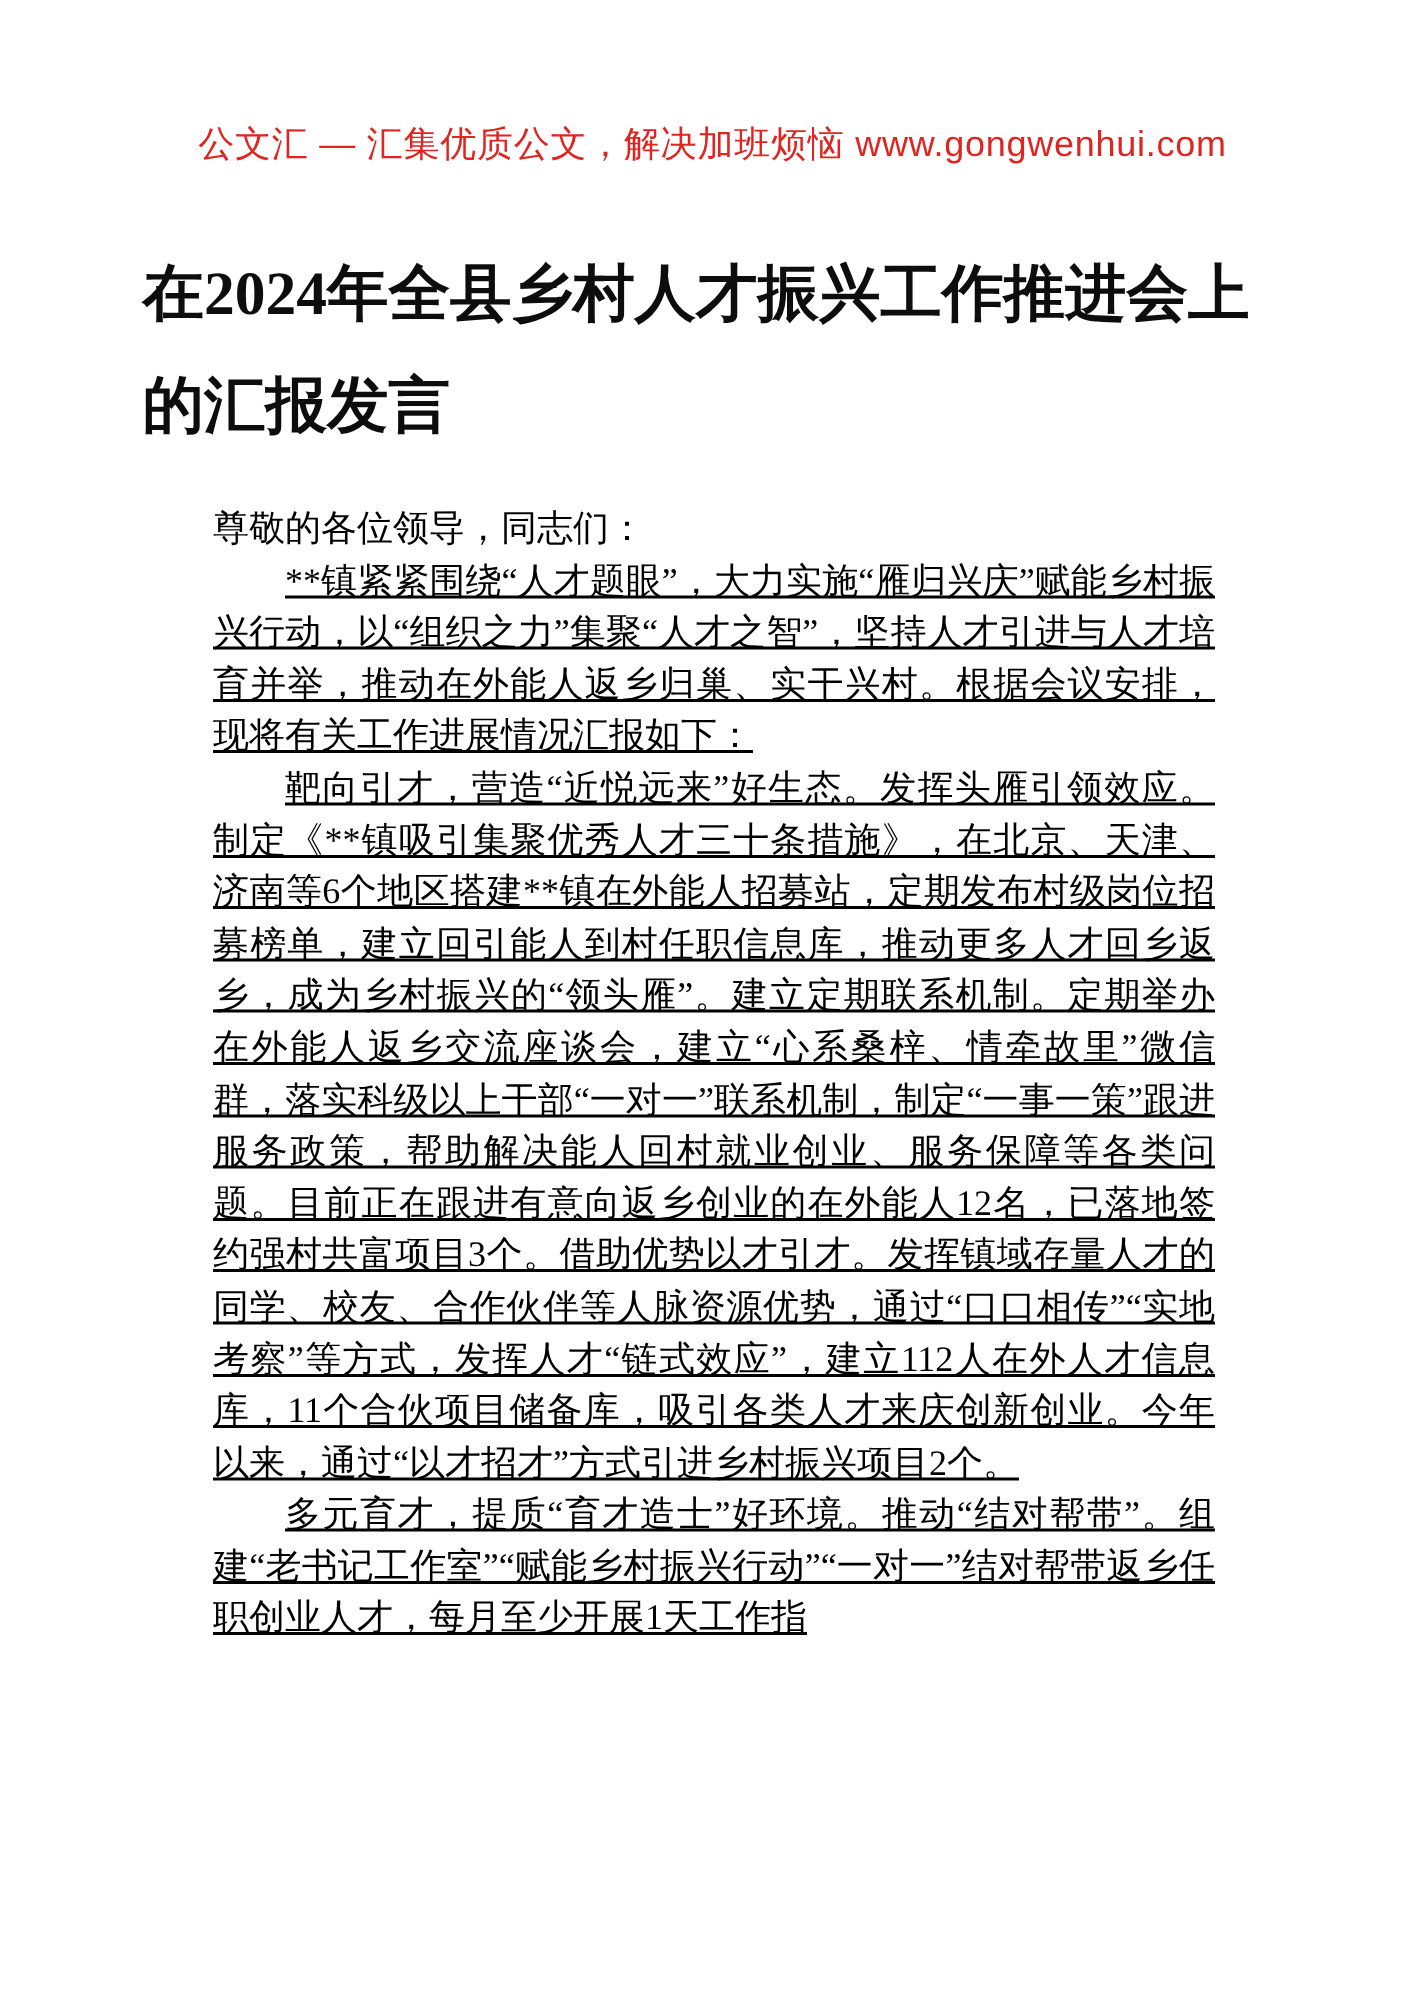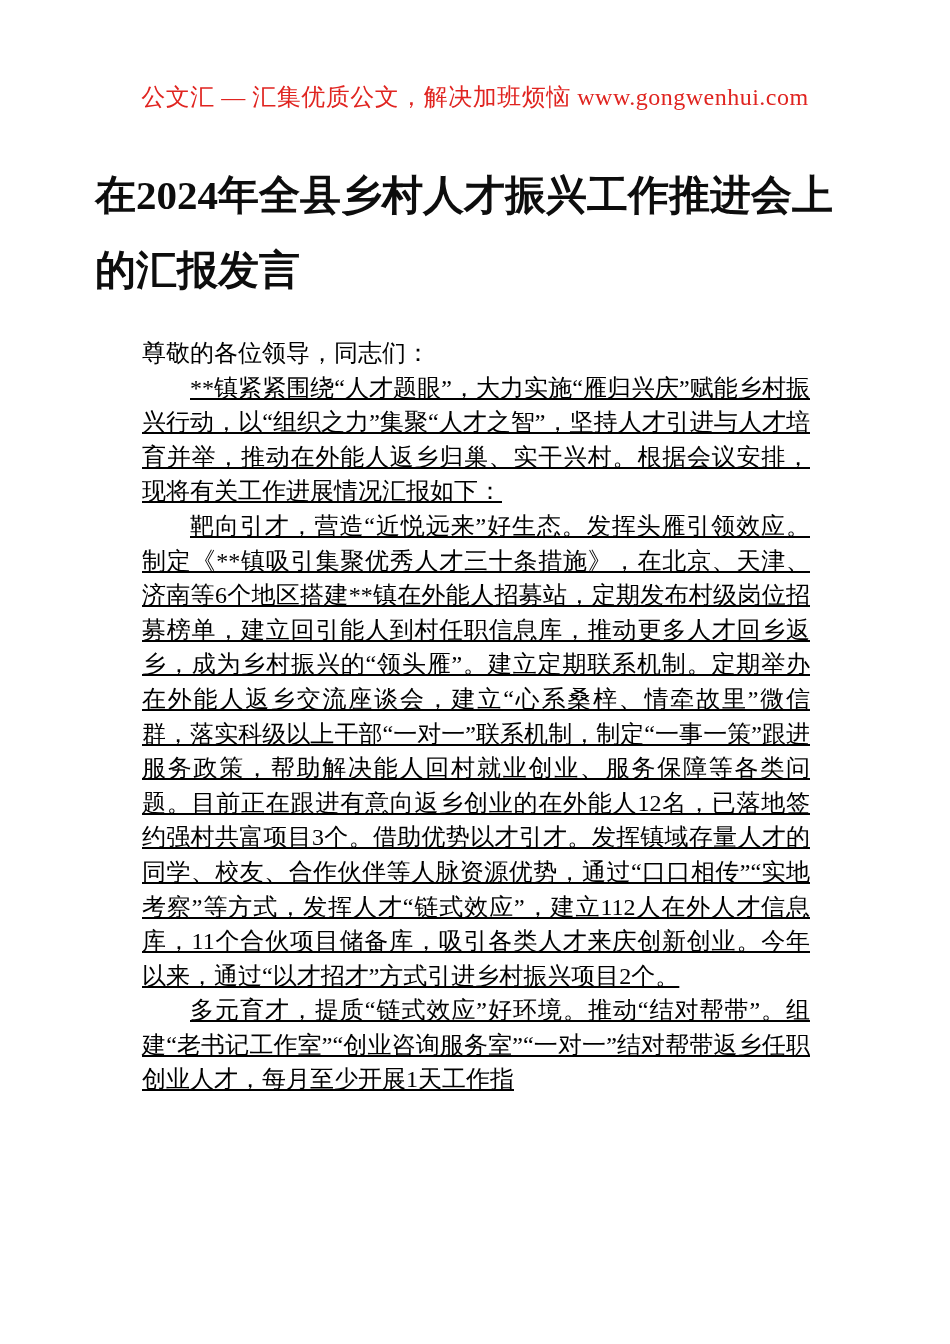--- a/index.html
+++ b/index.html
@@ -20,21 +20,21 @@
     box-sizing: border-box;
   }
   .site-header {
     margin: 0;
     padding-top: 82px;
     text-align: center;
     font-size: 24px;
     line-height: 30px;
     letter-spacing: 0.5px;
     color: #e02420;
-    font-family: Liberation Serif, serif;
+    font-family: Liberation Sans, sans-serif;
   }
   .doc-title {
     margin: 46px 95px 0 95px;
     font-size: 41px;
     line-height: 75px;
     font-weight: bold;
     text-align: left;
     color: #0d0d0d;
     font-family: "Liberation Serif", "DejaVu Serif", serif;
   }
@@ -60,16 +60,16 @@
 <div class="page">
 
   <div class="site-header">公文汇 — 汇集优质公文，解决加班烦恼 www.gongwenhui.com</div>
 
   <h1 class="doc-title">在2024年全县乡村人才振兴工作推进会上的汇报发言</h1>
 
   <div class="doc-body">
     <p class="salutation">尊敬的各位领导，同志们：</p>
     <p class="para">**镇紧紧围绕“人才题眼”，大力实施“雁归兴庆”赋能乡村振兴行动，以“组织之力”集聚“人才之智”，坚持人才引进与人才培育并举，推动在外能人返乡归巢、实干兴村。根据会议安排，现将有关工作进展情况汇报如下：</p>
     <p class="para">靶向引才，营造“近悦远来”好生态。发挥头雁引领效应。制定《**镇吸引集聚优秀人才三十条措施》，在北京、天津、济南等6个地区搭建**镇在外能人招募站，定期发布村级岗位招募榜单，建立回引能人到村任职信息库，推动更多人才回乡返乡，成为乡村振兴的“领头雁”。建立定期联系机制。定期举办在外能人返乡交流座谈会，建立“心系桑梓、情牵故里”微信群，落实科级以上干部“一对一”联系机制，制定“一事一策”跟进服务政策，帮助解决能人回村就业创业、服务保障等各类问题。目前正在跟进有意向返乡创业的在外能人12名，已落地签约强村共富项目3个。借助优势以才引才。发挥镇域存量人才的同学、校友、合作伙伴等人脉资源优势，通过“口口相传”“实地考察”等方式，发挥人才“链式效应”，建立112人在外人才信息库，11个合伙项目储备库，吸引各类人才来庆创新创业。今年以来，通过“以才招才”方式引进乡村振兴项目2个。</p>
-    <p class="para">多元育才，提质“链式效应”好环境。推动“结对帮带”。组建“老书记工作室”“创业咨询服务室”“一对一”结对帮带返乡任职创业人才，每月至少开展1天工作指</p>
+    <p class="para">多元育才，提质“育才造士”好环境。推动“结对帮带”。组建“老书记工作室”“赋能乡村振兴行动”“一对一”结对帮带返乡任职创业人才，每月至少开展1天工作指</p>
   </div>
 
 </div>
 
 </body></html>

